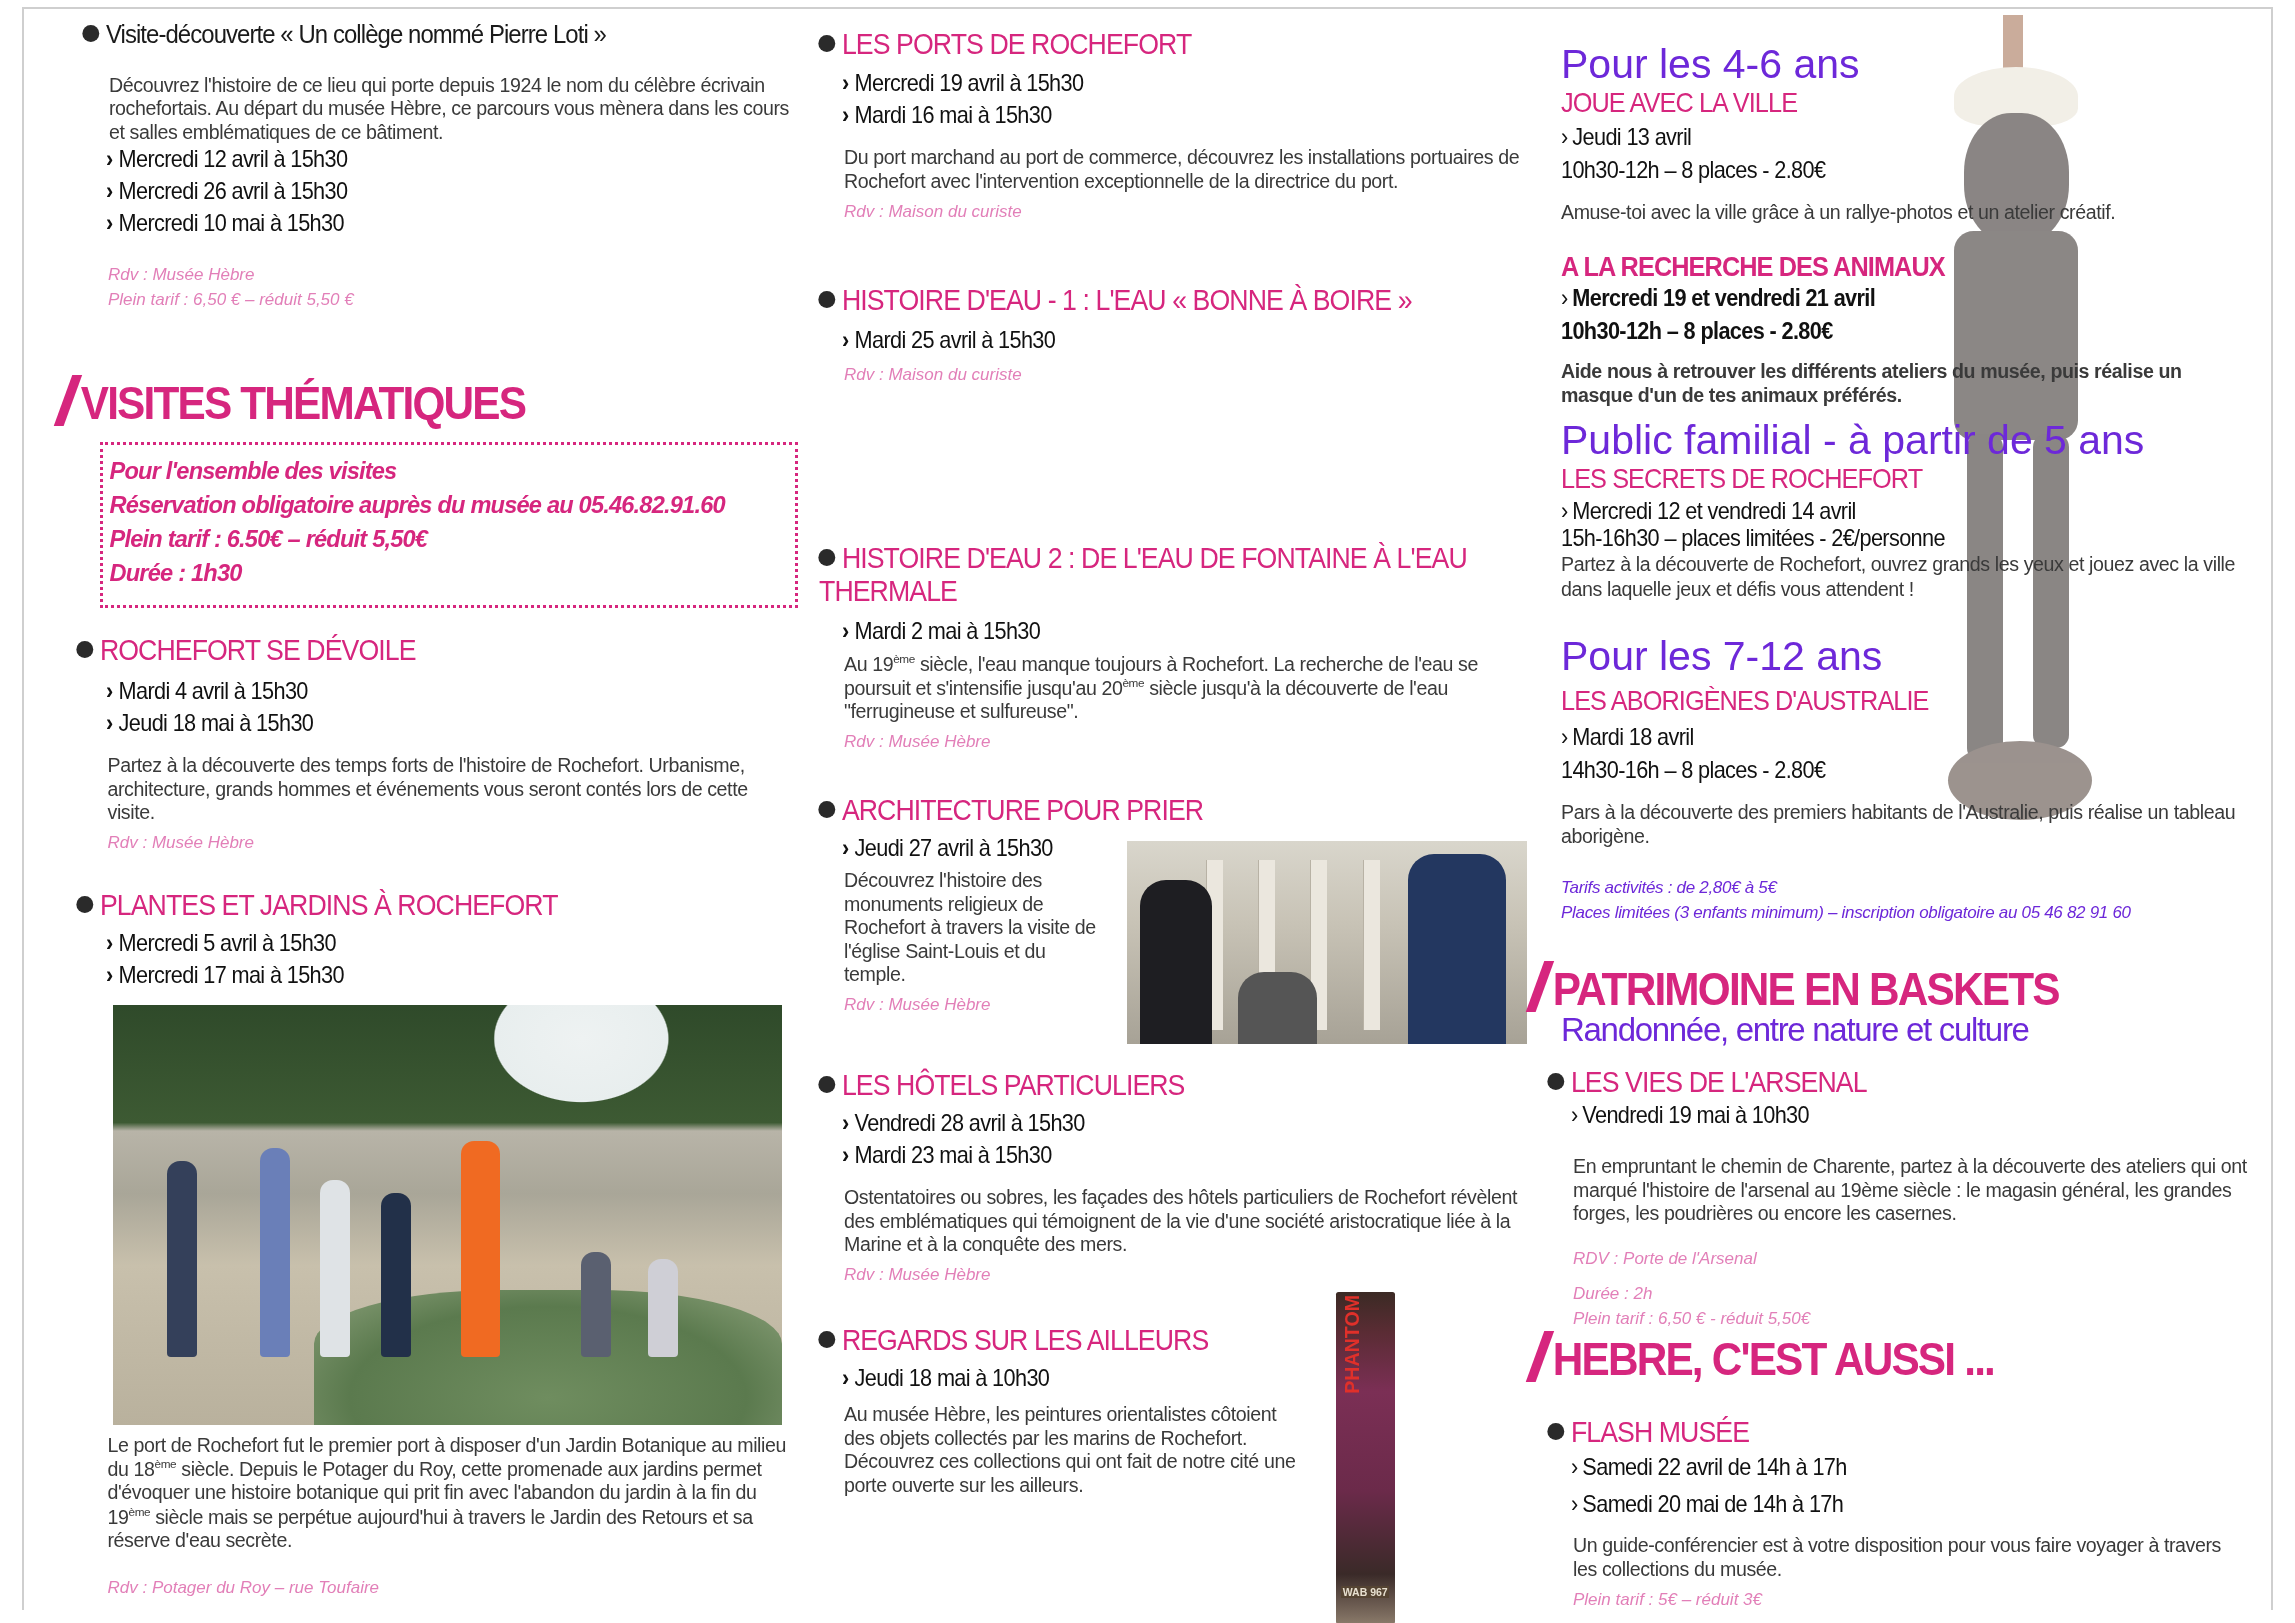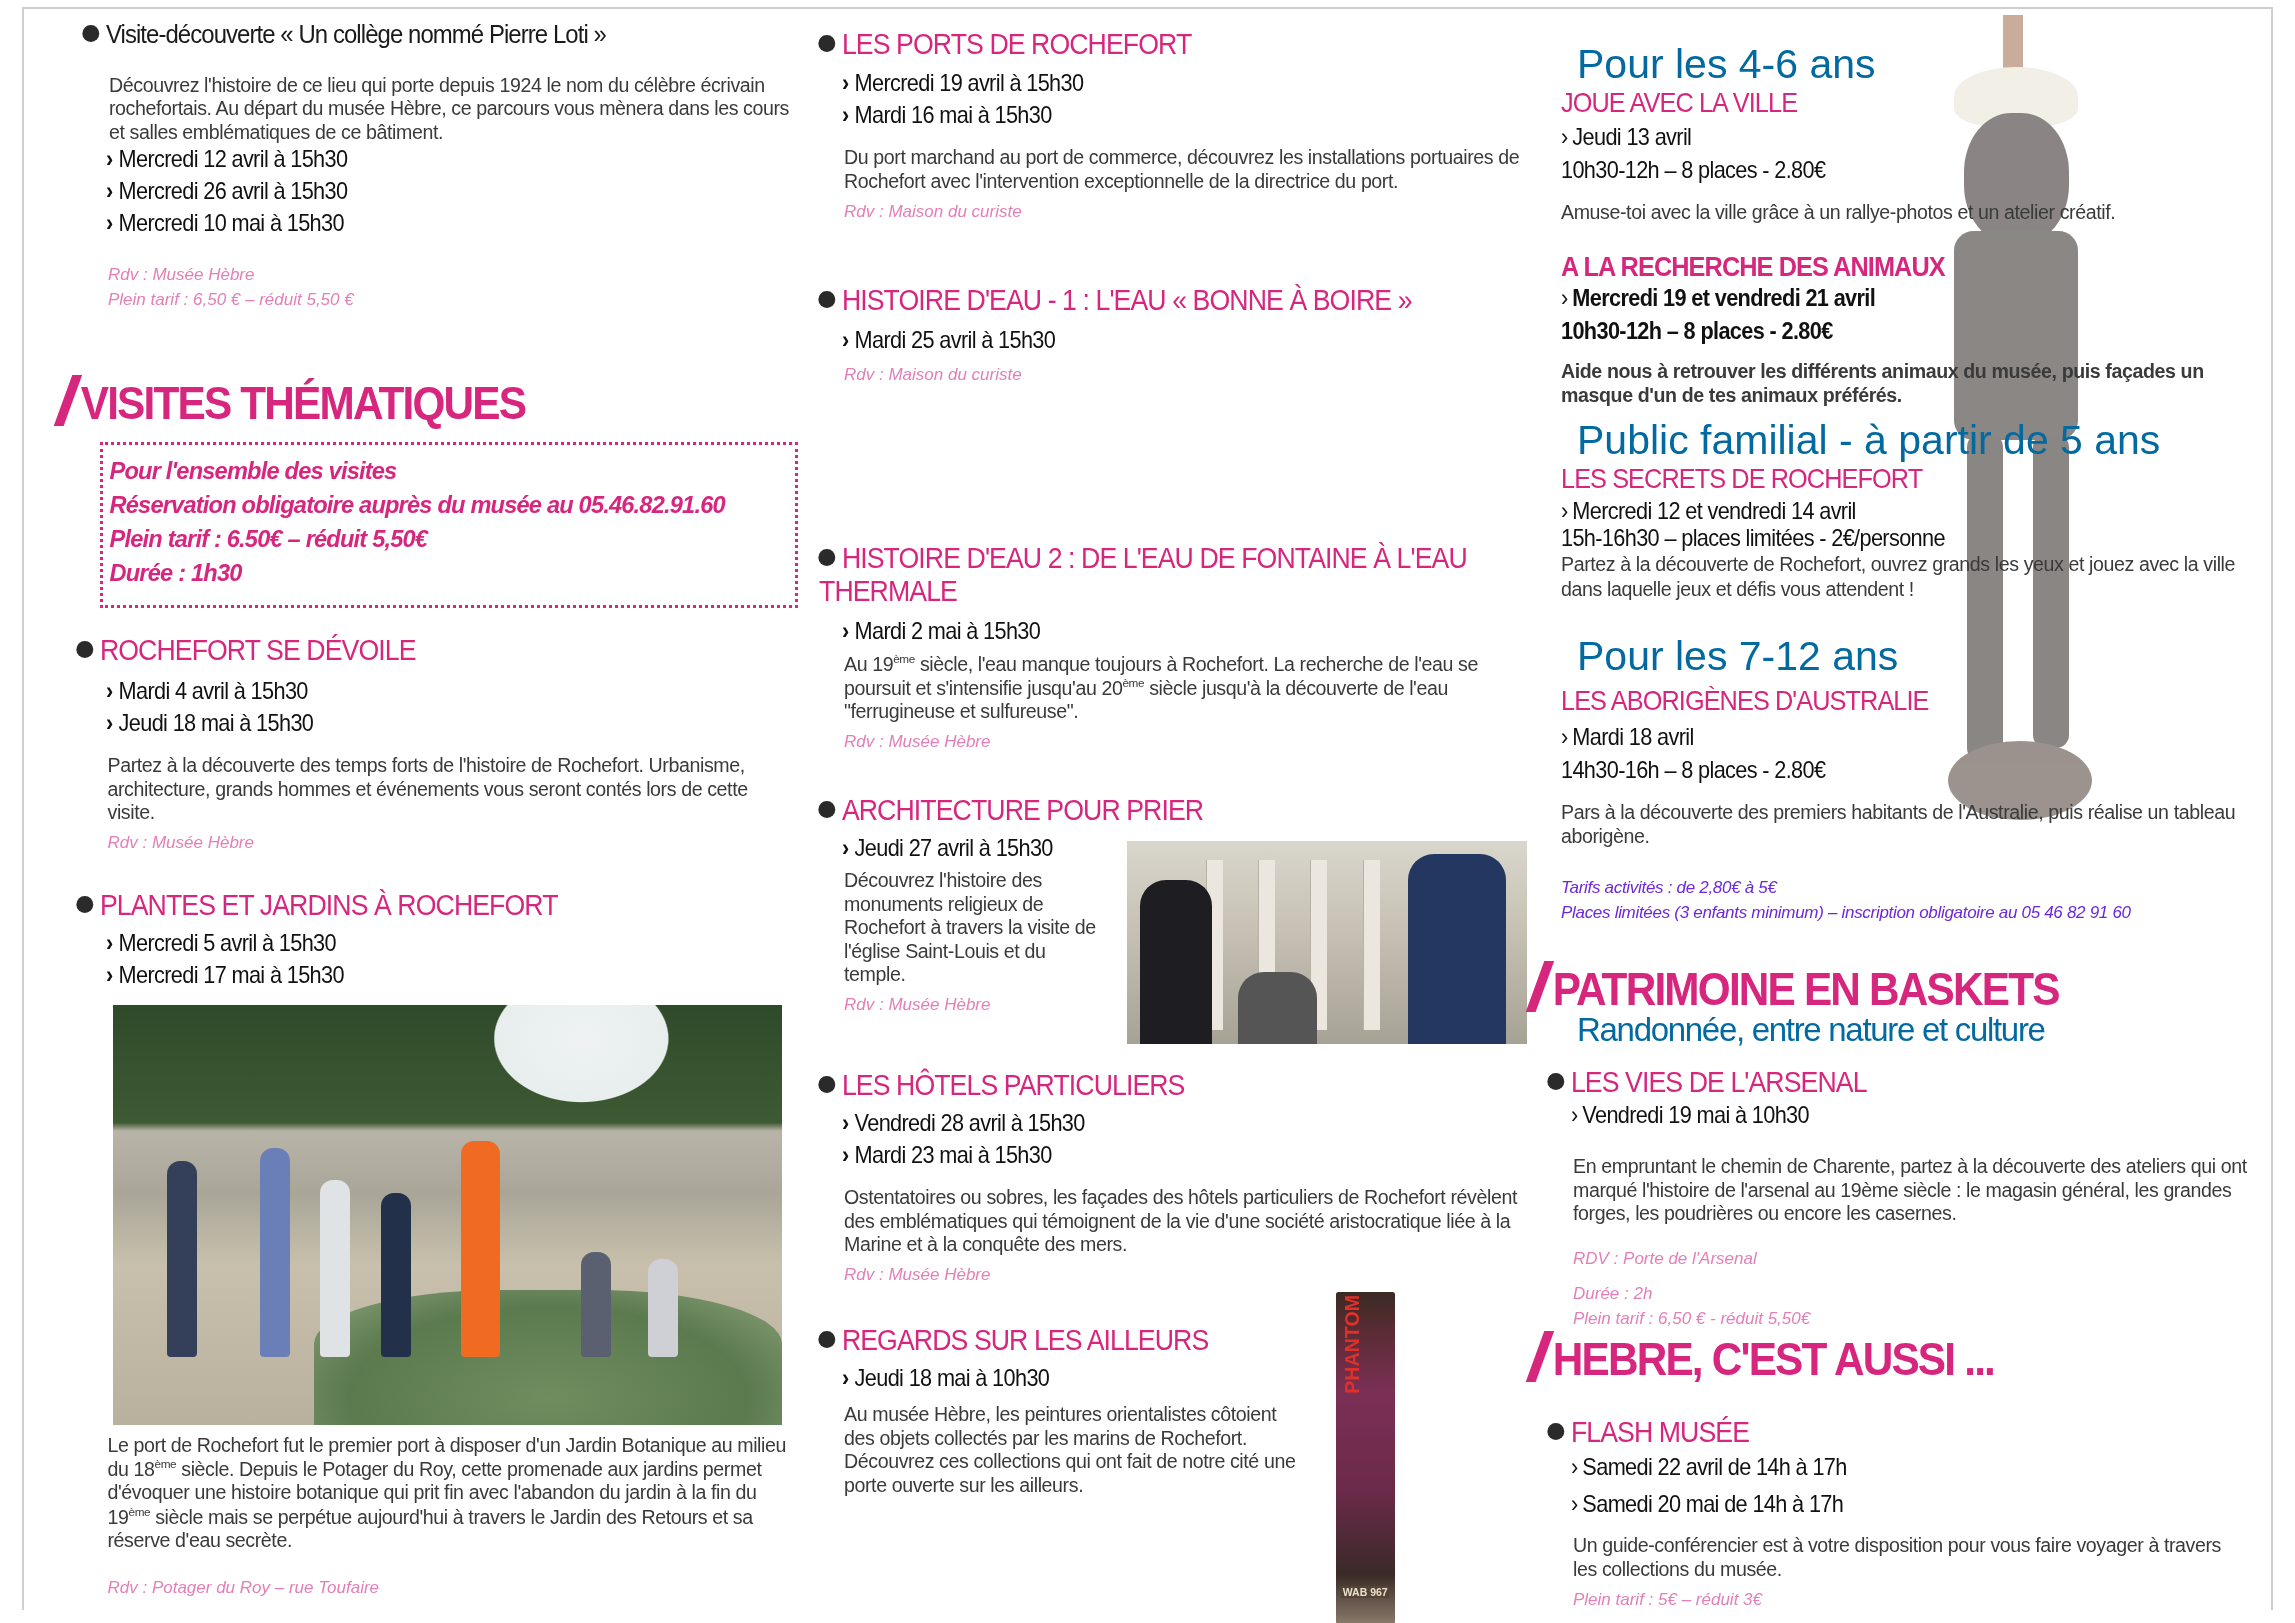--- a/index.html
+++ b/index.html
@@ -17,21 +17,21 @@
   .h-black { color: #1a1a1a; }
   .date { font-size: 23.6px; font-weight: 400; color: #111; line-height: 1.35; padding-left: 25px; letter-spacing: -0.7px; transform: scaleX(0.92); transform-origin: left; white-space: nowrap; }
   .date::before { content: "\203A"; font-weight: 700; margin-right: 6.5px; }
   .date-small::before { content: "\203A"; font-weight: 400; margin-right: 5.2px; }
   .desc { font-size: 19.6px; color: #3a3a3a; line-height: 1.2; padding-left: 25px; letter-spacing: -0.4px; }
   .rdv { font-size: 17px; color: #e27fb8; font-style: italic; padding-left: 25px; line-height: 1.45; }
   .section-title { font-size: 47px; font-weight: 700; color: #d6267e; letter-spacing: -2px; line-height: 1; white-space: nowrap; transform: scaleX(0.9); transform-origin: left; }
   .slash { display: inline-block; width: 10.5px; height: 51px; background: #d6267e; transform: skewX(-22deg); margin-right: 9.2px; vertical-align: bottom; }
   .infobox { border: 3.9px dotted #d6267e; padding: 9.2px 6.5px 14.4px 6.5px; }
   .infobox div { font-size: 23.6px; font-style: italic; font-weight: 700; color: #d6267e; line-height: 1.45; letter-spacing: -0.8px; white-space: nowrap; }
-  .age-title { font-size: 41px; color: #0369a1; letter-spacing: 0px; line-height: 1.1; font-weight: 400; margin-left: 16px; }
+  .age-title { font-size: 41px; color: #6d28d9; letter-spacing: 0px; line-height: 1.1; font-weight: 400; }
   .sub-title { font-size: 27.5px; color: #d6267e; letter-spacing: -1px; line-height: 1.15; transform: scaleX(0.92); transform-origin: left; white-space: nowrap; }
   .kid-line { font-size: 23.6px; color: #111; line-height: 1.4; letter-spacing: -0.7px; transform: scaleX(0.92); transform-origin: left; white-space: nowrap; }
   .kid-desc { font-size: 19.6px; color: #3a3a3a; line-height: 1.25; letter-spacing: -0.4px; }
   .kid-rdv { font-size: 17px; color: #6d28d9; font-style: italic; line-height: 1.5; letter-spacing: -0.3px; white-space: nowrap; }
   sup { font-size: 60%; }
 
   
   .photo-garden { position: absolute; left: 30px; top: 996px; width: 669px; height: 420px; overflow: hidden;
     background:
       radial-gradient(ellipse 144px 105px at 70% 8%, #eef2f2 0%, #e8eeee 60%, transparent 61%),
@@ -206,21 +206,21 @@
       <div class="sub-title">JOUE AVEC LA VILLE</div>
       <div class="kid-line date-small" style="margin-top:2.6px;">Jeudi 13 avril</div>
       <div class="kid-line">10h30-12h – 8 places - 2.80€</div>
       <div class="kid-desc" style="margin-top:13px;">Amuse-toi avec la ville grâce à un rallye-photos et un atelier créatif.</div>
     </div>
 
     <div style="position:absolute; top:242px; left:39px; width:687px;font-weight:bold;">
       <div class="sub-title">A LA RECHERCHE DES ANIMAUX</div>
       <div class="kid-line date-small">Mercredi 19 et vendredi 21 avril</div>
       <div class="kid-line">10h30-12h – 8 places - 2.80€</div>
-      <div class="kid-desc" style="margin-top:10.5px;">Aide nous à retrouver les différents animaux du musée, puis façades un masque d'un de tes animaux préférés.</div>
+      <div class="kid-desc" style="margin-top:10.5px;">Aide nous à retrouver les différents ateliers du musée, puis réalise un masque d'un de tes animaux préférés.</div>
     </div>
 
     <div style="position:absolute; top:409px; left:39px; width:694px;">
       <div class="age-title">Public familial - à partir de 5 ans</div>
       <div class="sub-title">LES SECRETS DE ROCHEFORT</div>
       <div class="kid-line date-small" style="margin-top:3.9px; line-height:1.15;">Mercredi 12 et vendredi 14 avril</div>
       <div class="kid-line" style="line-height:1.15;">15h-16h30 – places limitées - 2€/personne</div>
       <div class="kid-desc">Partez à la découverte de Rochefort, ouvrez grands les yeux et jouez avec la ville dans laquelle jeux et défis vous attendent !</div>
     </div>
 

